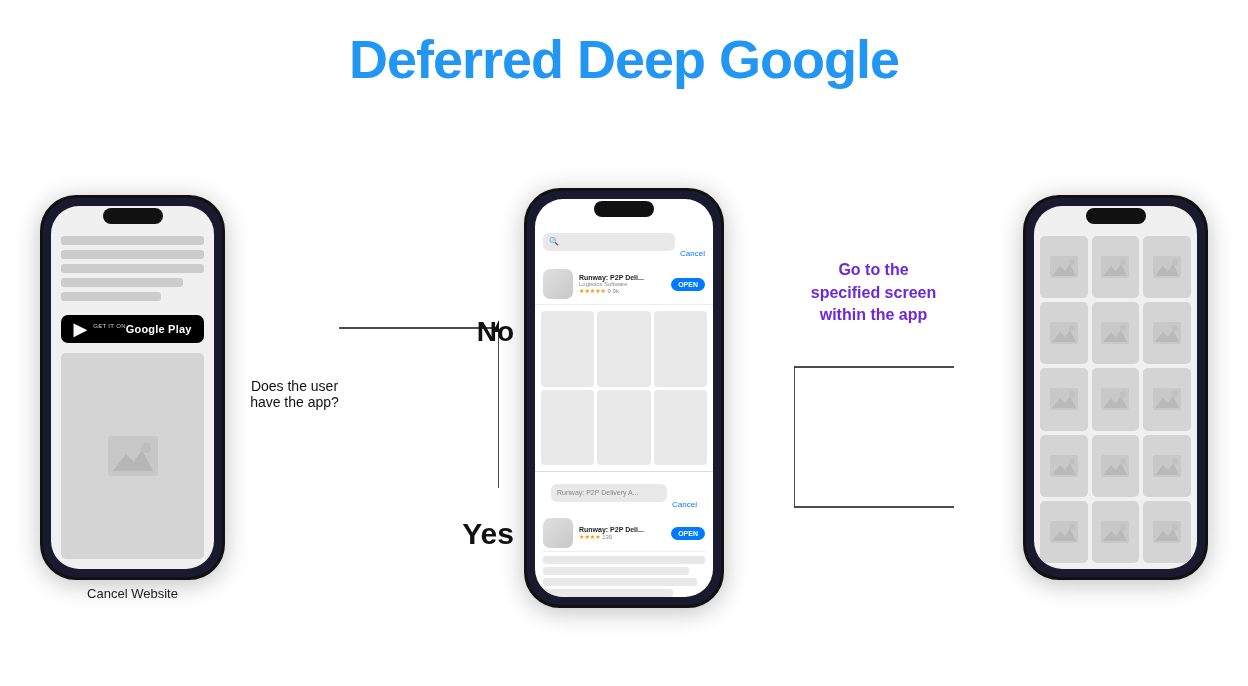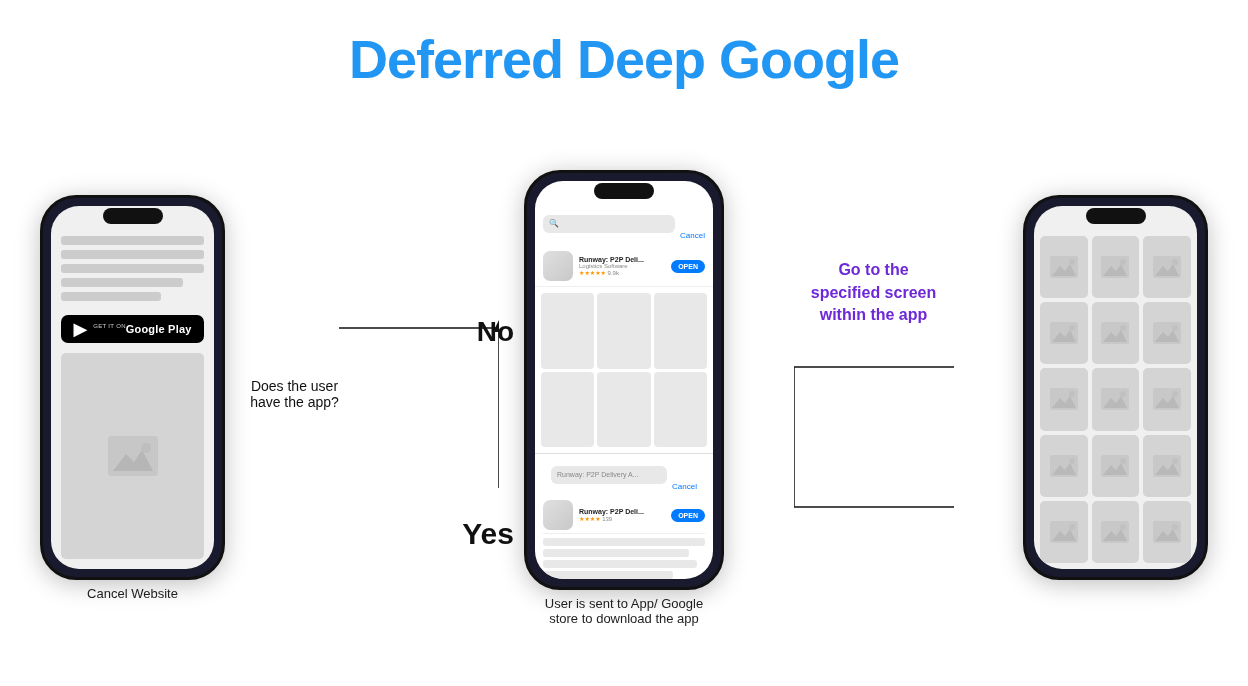--- a/index.html
+++ b/index.html
@@ -420,21 +420,20 @@
             <div style="display:flex;flex-direction:column;gap:3px;margin-top:4px;">
               <div style="height:8px;background:#e8e8e8;border-radius:3px;width:100%;"></div>
               <div style="height:8px;background:#e8e8e8;border-radius:3px;width:90%;"></div>
               <div style="height:8px;background:#e8e8e8;border-radius:3px;width:95%;"></div>
               <div style="height:8px;background:#e8e8e8;border-radius:3px;width:80%;"></div>
             </div>
           </div>
         </div>
       </div>
     </div>
-    <div class="phone-label" style="max-width:200px;">User is sent to App/ Google<br>store to download the app</div>
   </div>
 
   <div class="right-between">
     <div class="right-label-text">Go to the<br>specified screen<br>within the app</div>
     <svg width="160" height="200" viewBox="0 0 160 200" style="margin-top:10px;">
 
       <line x1="0" y1="30" x2="160" y2="30" stroke="#111" stroke-width="1.5"></line>
 
       <line x1="0" y1="30" x2="0" y2="170" stroke="#111" stroke-width="1.5"></line>
 

